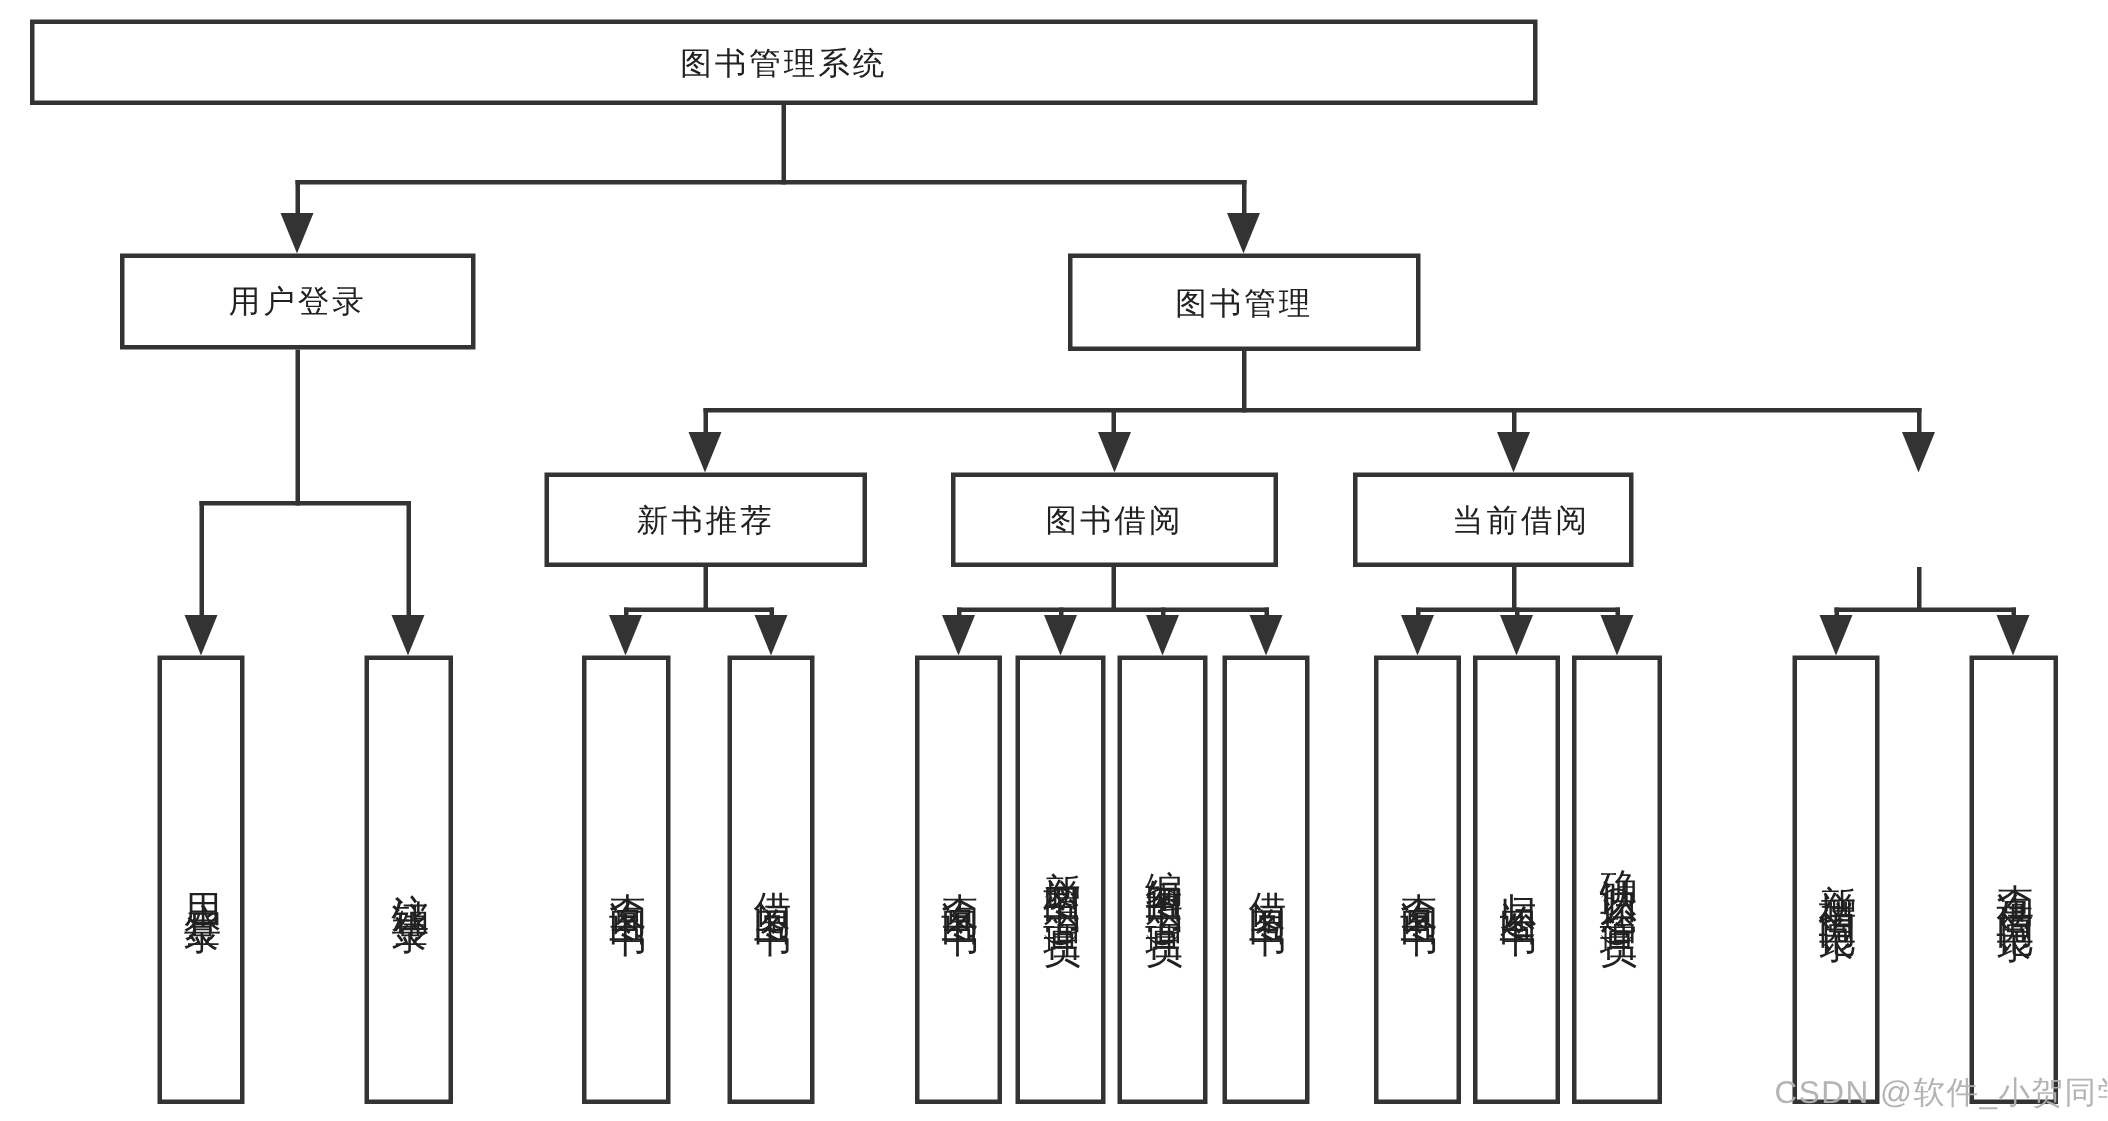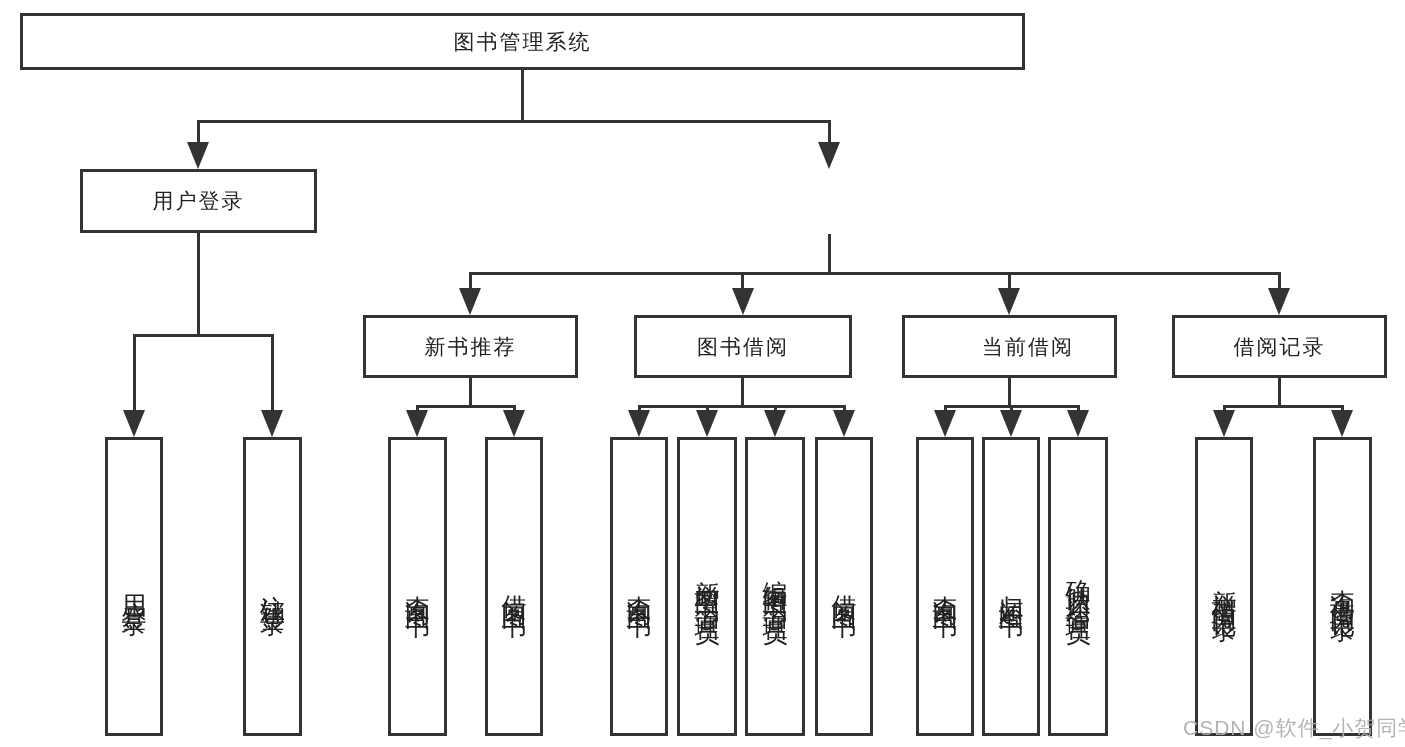--- a/index.html
+++ b/index.html
@@ -72,20 +72,21 @@
   <div class="box hbox" style="left:20px; top:13px; width:1005px; height:57px;">图书管理系统</div>
 
   <div class="line" style="left:521px; top:70px; width:3px; height:53px;"></div>
   <div class="line" style="left:197px; top:120px; width:634px; height:3px;"></div>
   <div class="line" style="left:197px; top:120px; width:3px; height:28px;"></div>
   <div class="arrow" style="left:187px; top:142px;"></div>
   <div class="line" style="left:828px; top:120px; width:3px; height:28px;"></div>
   <div class="arrow" style="left:818px; top:142px;"></div>
 
   <div class="box hbox" style="left:80px; top:169px; width:237px; height:64px;">用户登录</div>
+  <div class="box hbox" style="left:712px; top:169px; width:235px; height:65px;">图书管理</div>
 
   <div class="line" style="left:197px; top:233px; width:3px; height:104px;"></div>
   <div class="line" style="left:133px; top:334px; width:141px; height:3px;"></div>
   <div class="line" style="left:133px; top:334px; width:3px; height:81px;"></div>
   <div class="arrow" style="left:123px; top:410px;"></div>
   <div class="line" style="left:271px; top:334px; width:3px; height:81px;"></div>
   <div class="arrow" style="left:261px; top:410px;"></div>
 
   <div class="line" style="left:828px; top:234px; width:3px; height:41px;"></div>
   <div class="line" style="left:469px; top:272px; width:812px; height:3px;"></div>
@@ -93,22 +94,21 @@
   <div class="arrow" style="left:459px; top:288px;"></div>
   <div class="line" style="left:741px; top:272px; width:3px; height:20px;"></div>
   <div class="arrow" style="left:732px; top:288px;"></div>
   <div class="line" style="left:1008px; top:272px; width:3px; height:20px;"></div>
   <div class="arrow" style="left:998px; top:288px;"></div>
   <div class="line" style="left:1278px; top:272px; width:3px; height:20px;"></div>
   <div class="arrow" style="left:1268px; top:288px;"></div>
 
   <div class="box hbox" style="left:363px; top:315px; width:215px; height:63px;">新书推荐</div>
   <div class="box hbox" style="left:634px; top:315px; width:218px; height:63px;">图书借阅</div>
-  <div class="box hbox" style="left:902px; top:315px; width:215px; height:63px;padding-left:37px;">当前借阅</div>
-  <div class="box hbox" style="left:1172px; top:315px; width:215px; height:63px;">借阅记录</div>
+  <div class="box hbox" style="left:902px; top:315px; width:187px; height:63px;padding-left:37px;">当前借阅</div>
 
   <div class="line" style="left:469px; top:378px; width:3px; height:30px;"></div>
   <div class="line" style="left:416px; top:405px; width:100px; height:3px;"></div>
   <div class="line" style="left:416px; top:405px; width:3px; height:10px;"></div>
   <div class="arrow" style="left:406px; top:410px;"></div>
   <div class="line" style="left:513px; top:405px; width:3px; height:10px;"></div>
   <div class="arrow" style="left:503px; top:410px;"></div>
 
   <div class="line" style="left:741px; top:378px; width:3px; height:30px;"></div>
   <div class="line" style="left:638px; top:405px; width:208px; height:3px;"></div>

